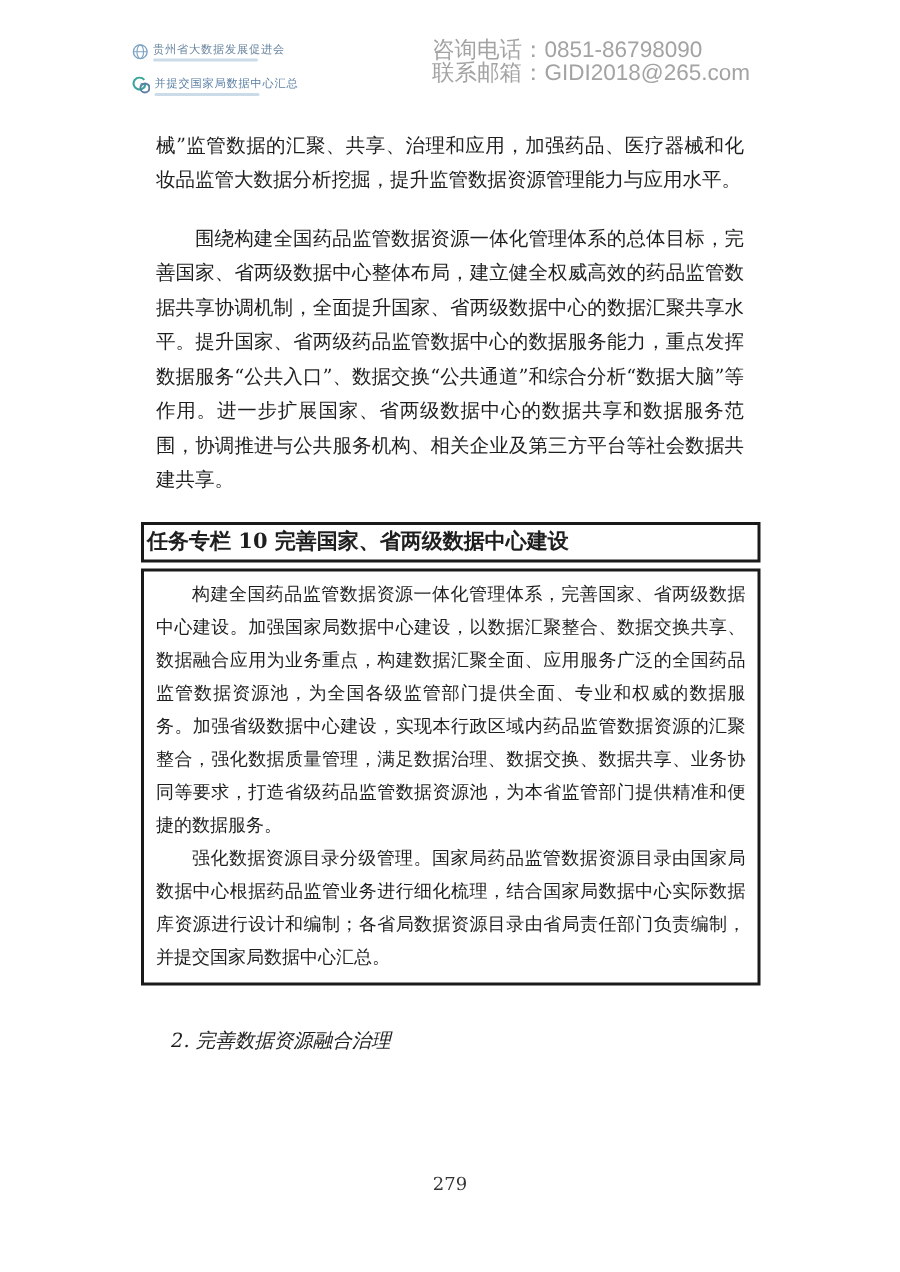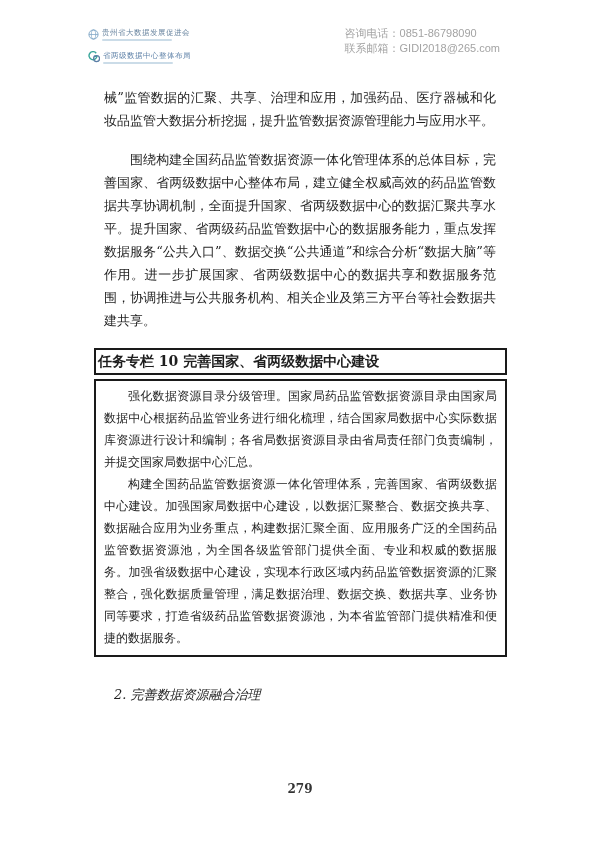--- a/index.html
+++ b/index.html
@@ -42,21 +42,21 @@
     margin-top: 1.5px;
     background: #a9c4d8;
     opacity: 0.6;
     border-radius: 1px;
   }
   .header-contact {
     position: absolute;
     right: 100px;
     top: 26px;
     font-family: "Liberation Sans", sans-serif;
-    font-size: 11px;
+    font-size: 15px;
     line-height: 15px;
     color: #a3a3a3;
     text-align: left;
     white-space: nowrap;
     margin-left: 36px;
   }
 
   
   .content {
     position: absolute;
@@ -97,21 +97,20 @@
 
   
   .page-number {
     position: absolute;
     left: 0;
     right: 0;
     top: 782px;
     text-align: center;
     font-size: 12px;
     color: #333333;
-    font-weight: bold;
   }
 </style>
 </head>
 <body>
 
 <div class="page">
 
   <div class="header-logos">
     <div class="logo-row">
       <span>
@@ -127,40 +126,40 @@
       </span>
     </div>
     <div class="logo-row">
       <span>
         <svg width="12" height="12" viewBox="0 0 12 12">
           <path d="M 8.2 2.2 A 4 4 0 1 0 9 5.2 L 5.8 5.2" fill="none" stroke="#3aa79b" stroke-width="1.4"></path>
           <circle cx="8.6" cy="7.6" r="3" fill="none" stroke="#5b7fa6" stroke-width="1.3"></circle>
         </svg>
       </span>
       <span class="logo-texts">
-        <span class="logo-cn l2">省两级数据中心整体布局</span>
+        <span class="logo-cn l2">并提交国家局数据中心汇总</span>
         <span class="logo-sub"></span>
       </span>
     </div>
   </div>
 
   <div class="header-contact">
     <div>咨询电话：0851-86798090</div>
     <div>联系邮箱：GIDI2018@265.com</div>
   </div>
 
   <div class="content">
     <p class="no-indent">械”监管数据的汇聚、共享、治理和应用，加强药品、医疗器械和化妆品监管大数据分析挖掘，提升监管数据资源管理能力与应用水平。</p>
     <p>围绕构建全国药品监管数据资源一体化管理体系的总体目标，完善国家、省两级数据中心整体布局，建立健全权威高效的药品监管数据共享协调机制，全面提升国家、省两级数据中心的数据汇聚共享水平。提升国家、省两级药品监管数据中心的数据服务能力，重点发挥数据服务“公共入口”、数据交换“公共通道”和综合分析“数据大脑”等作用。进一步扩展国家、省两级数据中心的数据共享和数据服务范围，协调推进与公共服务机构、相关企业及第三方平台等社会数据共建共享。</p>
 
     <div class="task-box">
       <div class="task-box-title">任务专栏 10  完善国家、省两级数据中心建设</div>
       <div class="task-box-body">
+        <p>构建全国药品监管数据资源一体化管理体系，完善国家、省两级数据中心建设。加强国家局数据中心建设，以数据汇聚整合、数据交换共享、数据融合应用为业务重点，构建数据汇聚全面、应用服务广泛的全国药品监管数据资源池，为全国各级监管部门提供全面、专业和权威的数据服务。加强省级数据中心建设，实现本行政区域内药品监管数据资源的汇聚整合，强化数据质量管理，满足数据治理、数据交换、数据共享、业务协同等要求，打造省级药品监管数据资源池，为本省监管部门提供精准和便捷的数据服务。</p>
         <p>强化数据资源目录分级管理。国家局药品监管数据资源目录由国家局数据中心根据药品监管业务进行细化梳理，结合国家局数据中心实际数据库资源进行设计和编制；各省局数据资源目录由省局责任部门负责编制，并提交国家局数据中心汇总。</p>
-        <p>构建全国药品监管数据资源一体化管理体系，完善国家、省两级数据中心建设。加强国家局数据中心建设，以数据汇聚整合、数据交换共享、数据融合应用为业务重点，构建数据汇聚全面、应用服务广泛的全国药品监管数据资源池，为全国各级监管部门提供全面、专业和权威的数据服务。加强省级数据中心建设，实现本行政区域内药品监管数据资源的汇聚整合，强化数据质量管理，满足数据治理、数据交换、数据共享、业务协同等要求，打造省级药品监管数据资源池，为本省监管部门提供精准和便捷的数据服务。</p>
       </div>
     </div>
 
     <div class="sec-heading after-box">2. 完善数据资源融合治理</div>
   </div>
 
   <div class="page-number">279</div>
 
 </div>
 

